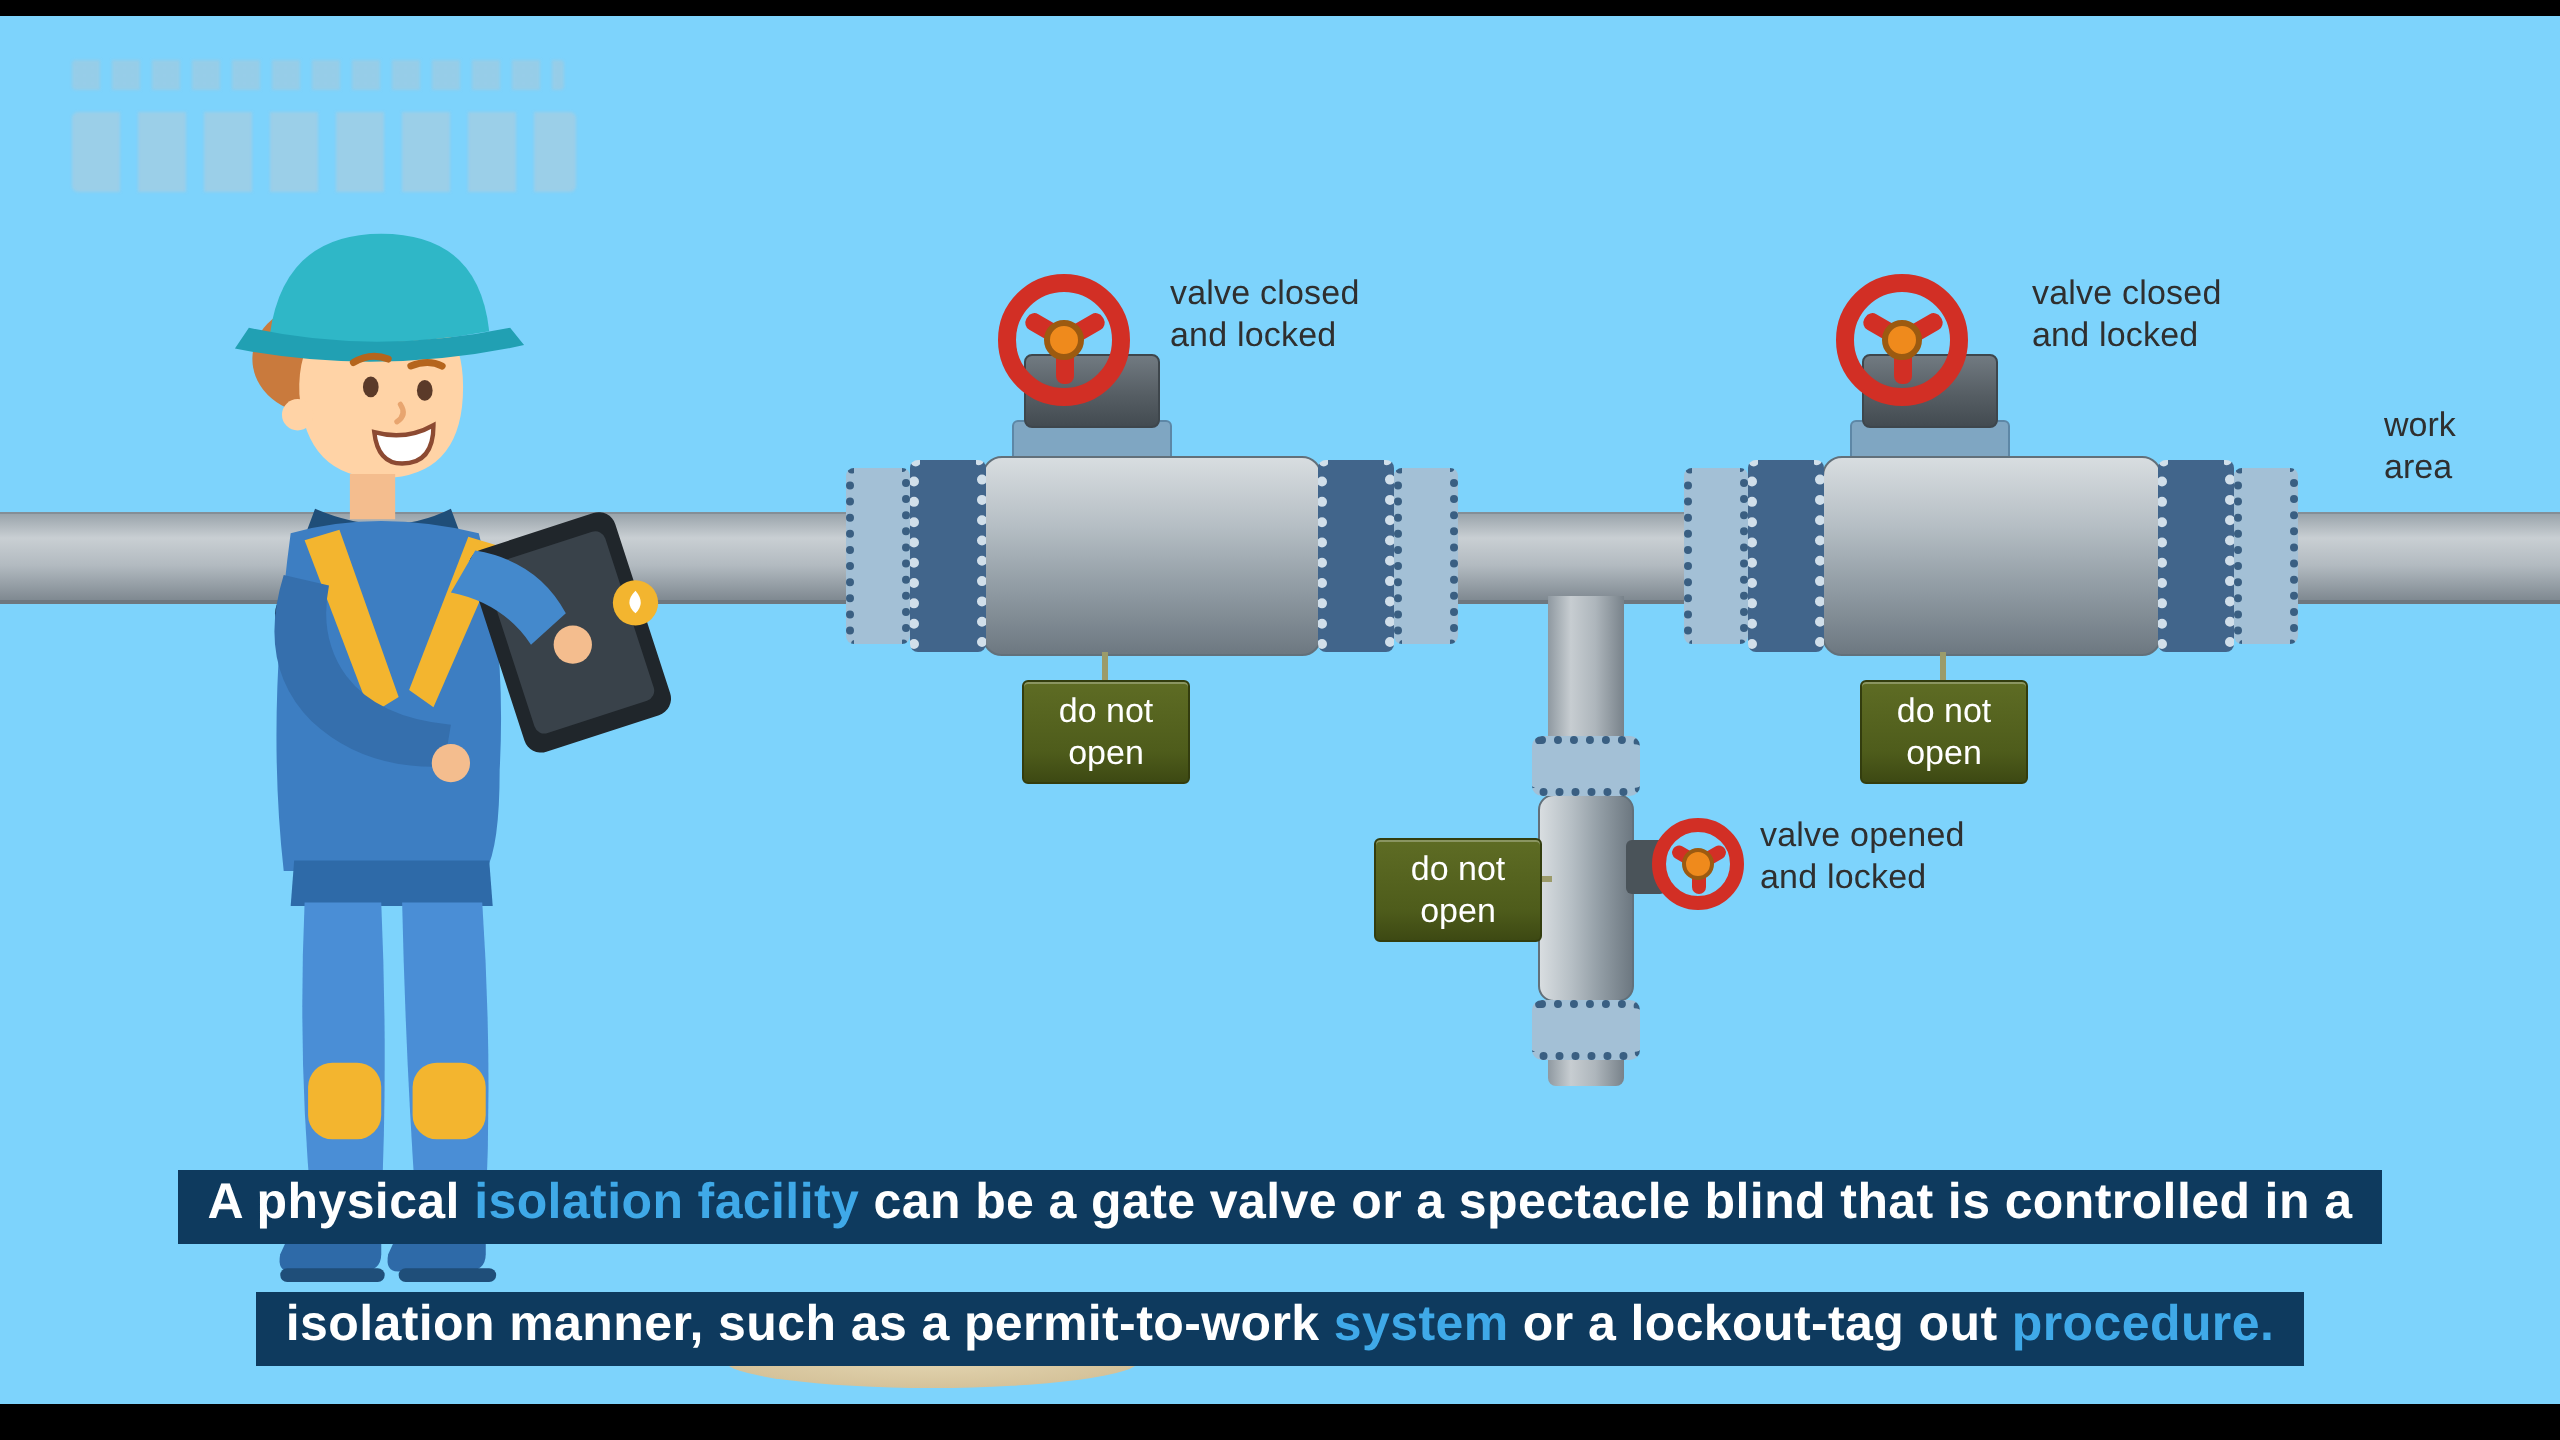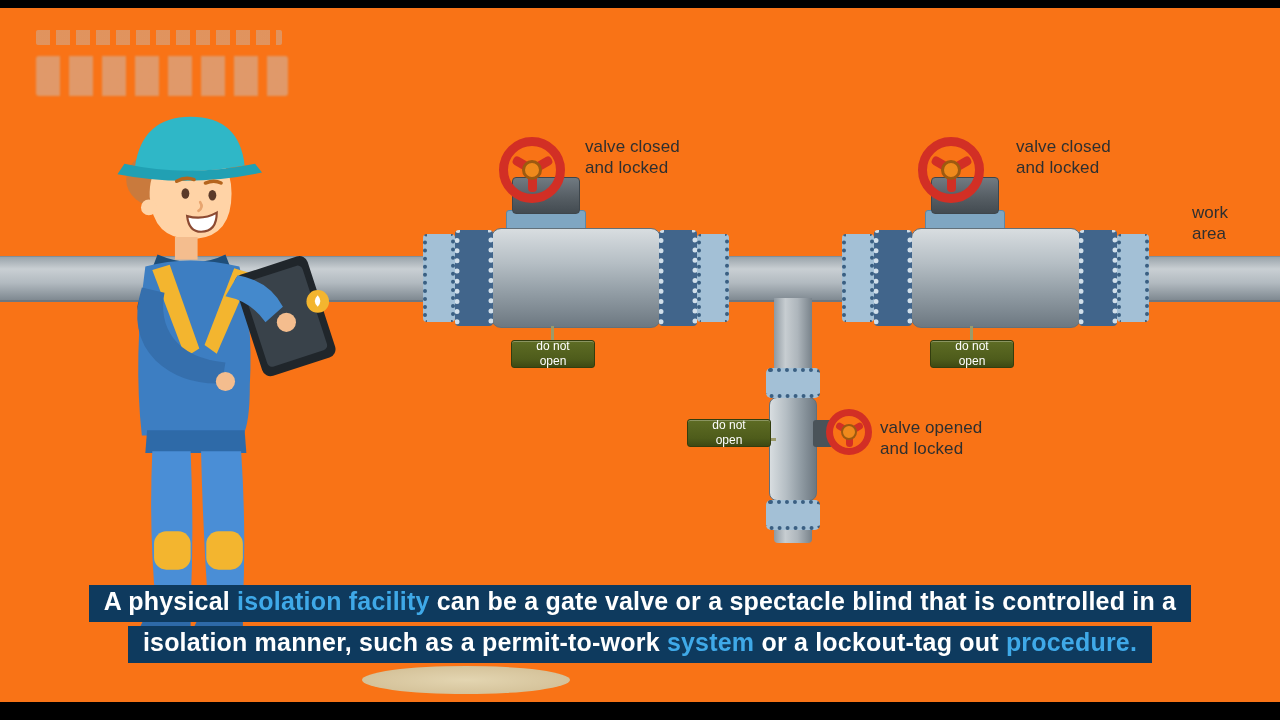--- a/index.html
+++ b/index.html
@@ -8,21 +8,21 @@
     --tag-green:#4e5c1b;
     --flange-dark:#41658b;
     --flange-light:#a3c0d6;
     --label-text:#2f2f2f;
     --bar-bg:#0e3a5e;
     --cap-text:#ffffff;
     --hl:#3fa9e8;
   }
   *{box-sizing:border-box;margin:0;padding:0;}
   body{background:#555;font-family:"Liberation Sans",sans-serif;}
-  .frame{position:relative;width:1280px;height:720px;background:#f97316;overflow:hidden;margin:0 auto;}
+  .frame{position:relative;width:1280px;height:720px;background:#7dd3fc;overflow:hidden;margin:0 auto;}
 
   
   .bar-top,.bar-bottom{position:absolute;left:0;width:1280px;background:#000;z-index:20;}
   .bar-top{top:0;height:8px;}
   .bar-bottom{top:702px;height:18px;}
 
   
   .wm1{position:absolute;left:36px;top:30px;width:246px;height:15px;border-radius:2px;filter:blur(.7px);
        background:repeating-linear-gradient(90deg,rgba(188,196,203,.40) 0 14px,transparent 14px 20px);}
   .wm2{position:absolute;left:36px;top:56px;width:252px;height:40px;border-radius:3px;filter:blur(.8px);
@@ -59,33 +59,33 @@
   .handwheel.sm{border-width:7px;}
   .handwheel.sm .spoke{width:7px;margin-left:-3.5px;}
   .handwheel.sm .hub{width:16px;height:16px;margin:-8px 0 0 -8px;border-width:2px;}
   .wheel-mount{position:absolute;z-index:3;background:#4a5359;border-radius:3px;}
 
   .valve-label{position:absolute;z-index:5;font-size:17px;line-height:1.25;color:var(--label-text);
     white-space:pre-line;letter-spacing:.1px;}
   .work-area{position:absolute;z-index:5;font-size:17px;line-height:1.25;color:var(--label-text);
     white-space:pre-line;text-align:left;}
 
-  .tag{position:absolute;z-index:5;width:84px;height:28px;color:#fff;font-size:12px;line-height:1.25;
+  .tag{position:absolute;z-index:5;width:84px;height:52px;color:#fff;font-size:17px;line-height:1.25;
     background:linear-gradient(180deg,#5e6c24,var(--tag-green) 70%,#3d4913);
     border:1px solid #333d0e;border-radius:3px;display:flex;align-items:center;justify-content:center;
     text-align:center;white-space:pre-line;box-shadow:inset 0 1px 0 rgba(255,255,255,.28);}
   .tag-line{position:absolute;z-index:2;background:#9b9b6a;}
 
   .worker{position:absolute;left:75px;top:82px;width:280px;height:566px;z-index:6;}
   .ground-shadow{position:absolute;left:362px;top:666px;width:208px;height:28px;border-radius:50%;z-index:1;
     background:radial-gradient(ellipse at center,#e3d5b1 0%,#d6c49c 65%,#ccba90 100%);}
 
   
   .captions{position:absolute;left:0;right:0;top:585px;display:flex;flex-direction:column;
-    align-items:center;gap:4px;z-index:10;}
+    align-items:center;gap:24px;z-index:10;}
   .caption-bar{background:var(--bar-bg);color:var(--cap-text);padding:2px 15px 6px;
     font-size:25px;font-weight:700;letter-spacing:.2px;white-space:nowrap;}
   .caption-bar .hl{color:var(--hl);}
 </style>
 </head>
 <body>
 
 <div class="frame">
 
   <div class="wm1"></div>
@@ -141,21 +141,21 @@
     <div class="flange hlight" style="left:766px;top:500px;width:54px;height:30px"></div>
     <div class="valve-body vert" style="left:769px;top:397px;width:48px;height:104px"></div>
     <div class="wheel-mount" style="left:813px;top:420px;width:20px;height:27px"></div>
     <div class="handwheel sm" style="left:826px;top:409px;width:46px;height:46px">
       <div class="spoke" style="transform:rotate(0deg)"></div>
       <div class="spoke" style="transform:rotate(120deg)"></div>
       <div class="spoke" style="transform:rotate(240deg)"></div>
       <div class="hub"></div>
     </div>
   </div>
-  <div class="valve-label" style="left:880px;top:417px">valve opened
+  <div class="valve-label" style="left:880px;top:407px">valve opened
 and locked</div>
   <div class="tag-line" style="left:768px;top:438px;width:8px;height:3px"></div>
   <div class="tag" style="left:687px;top:419px">do not
 open</div>
 
   <div class="work-area" style="left:1192px;top:202px;width:76px">work
 area</div>
 
   <svg class="worker" viewBox="0 0 300 650">
     <ellipse cx="86" cy="112" rx="38" ry="32" fill="#c97a3d"></ellipse>

